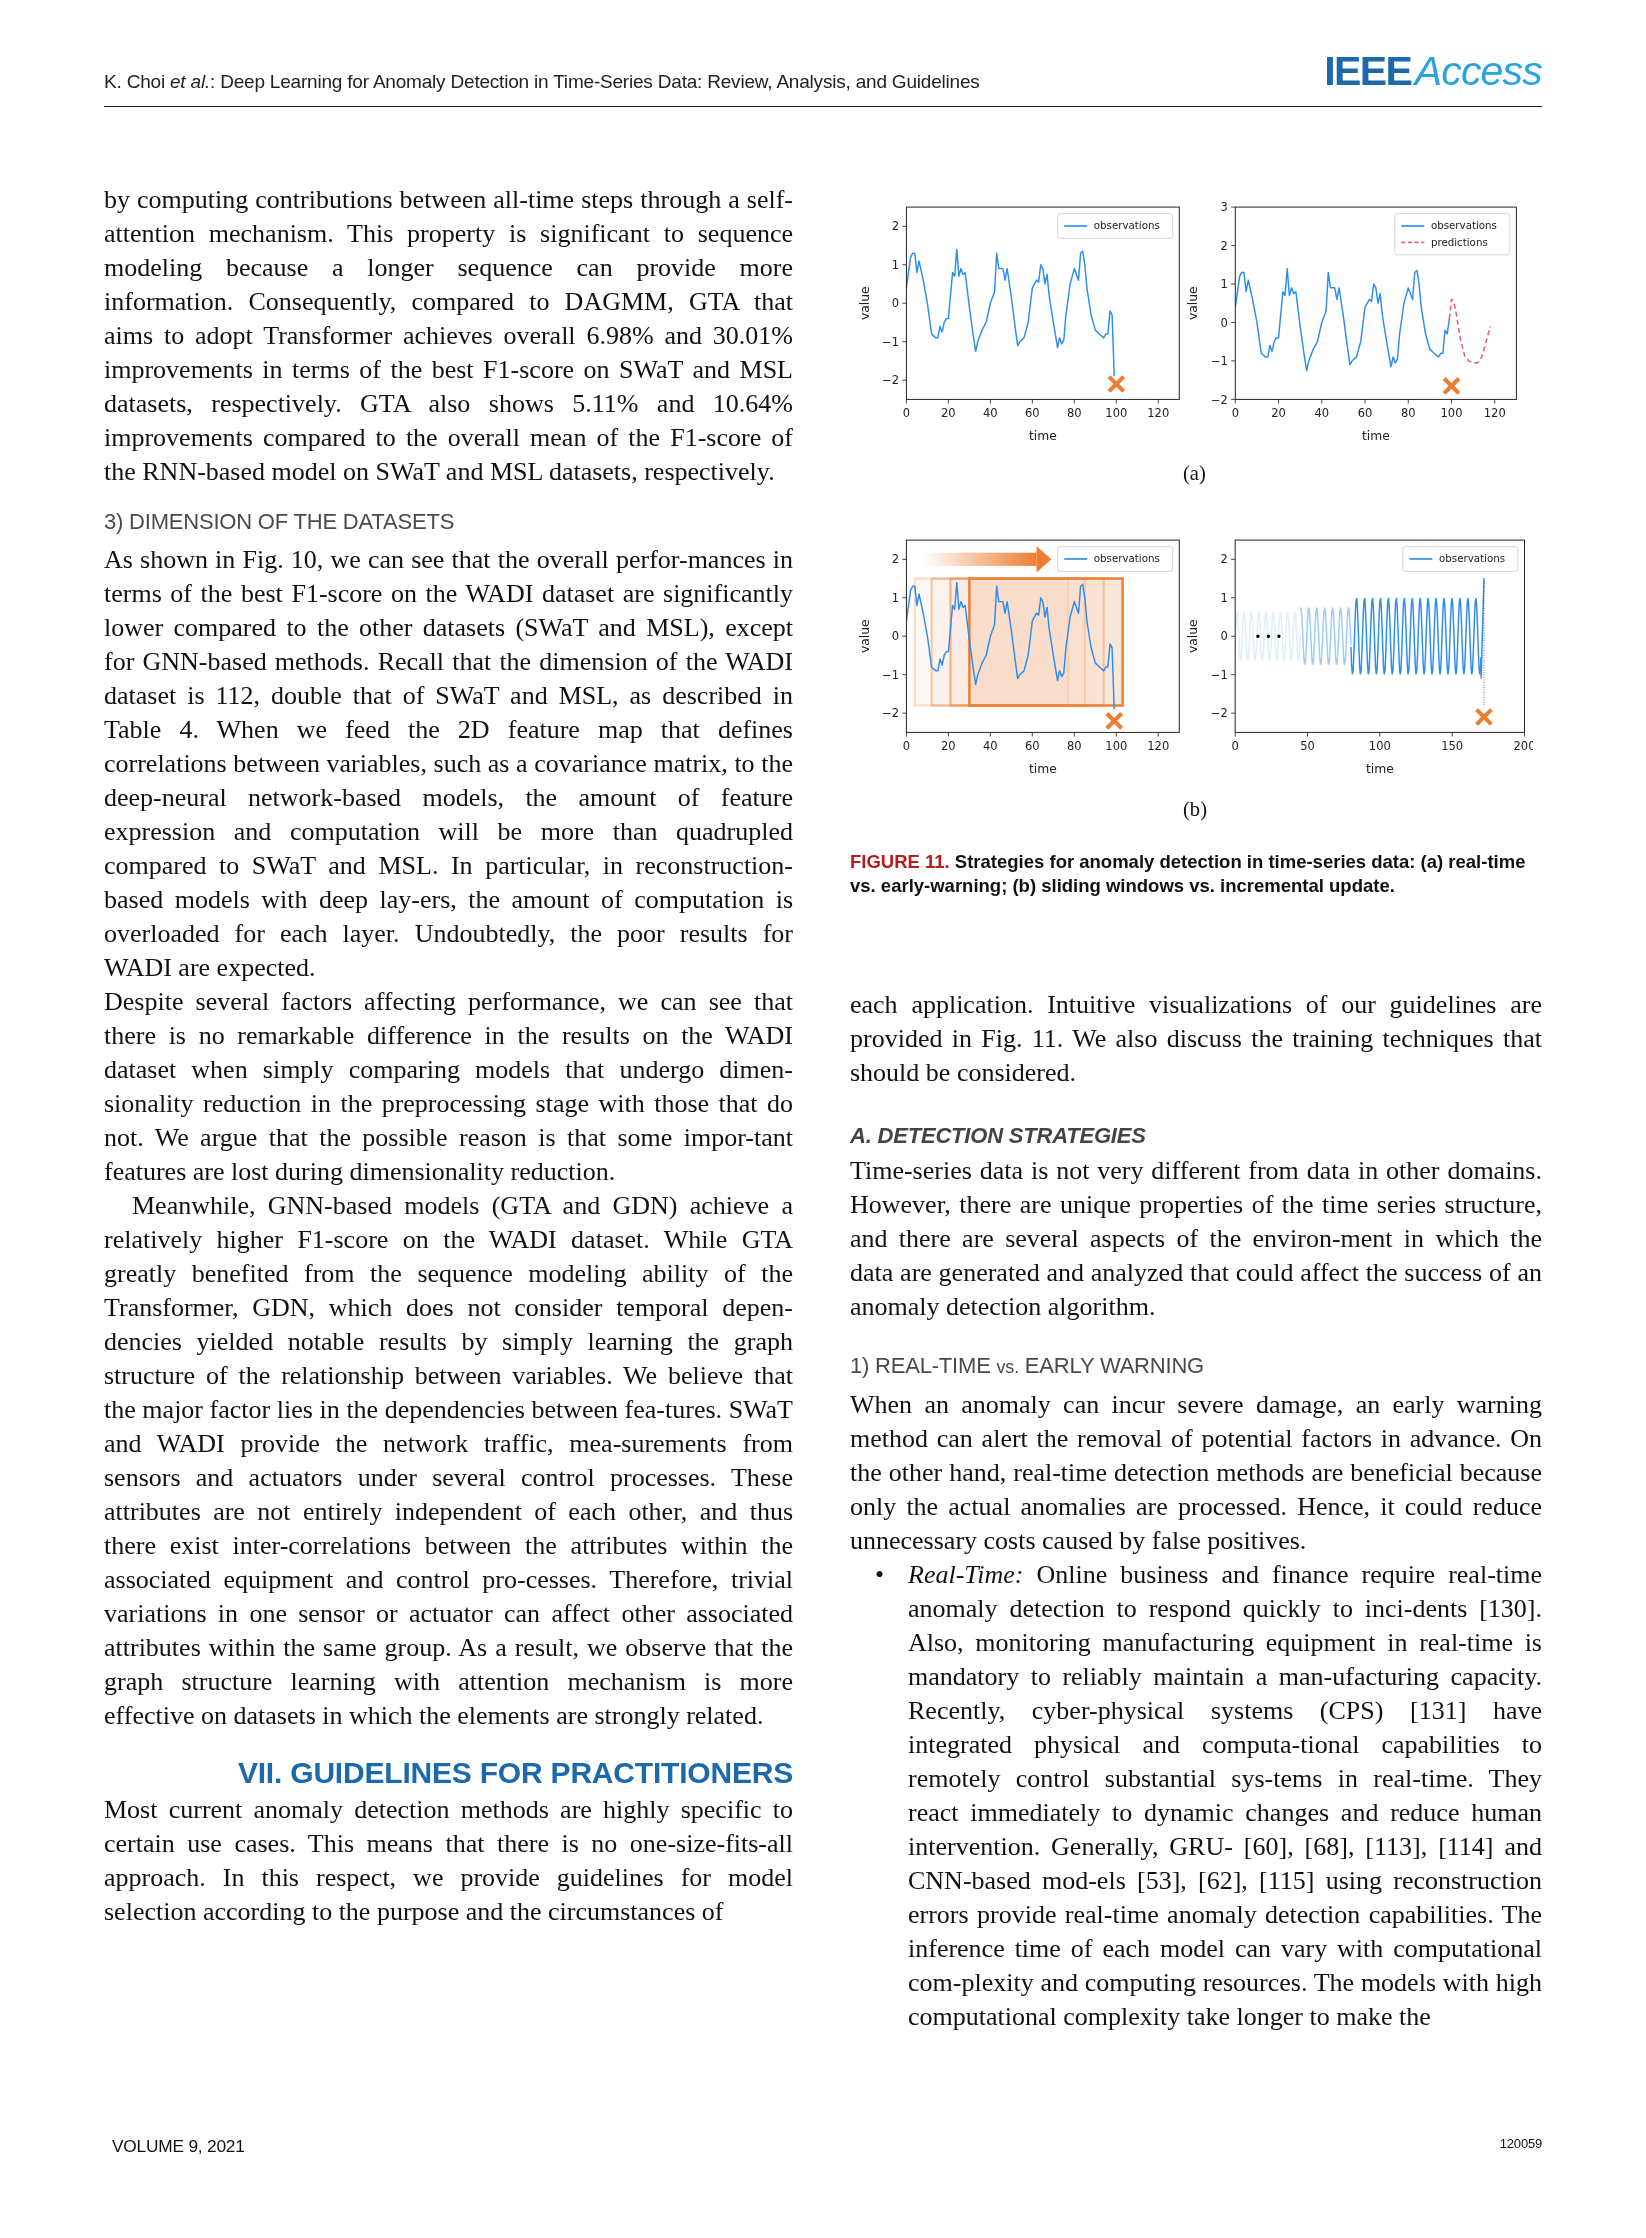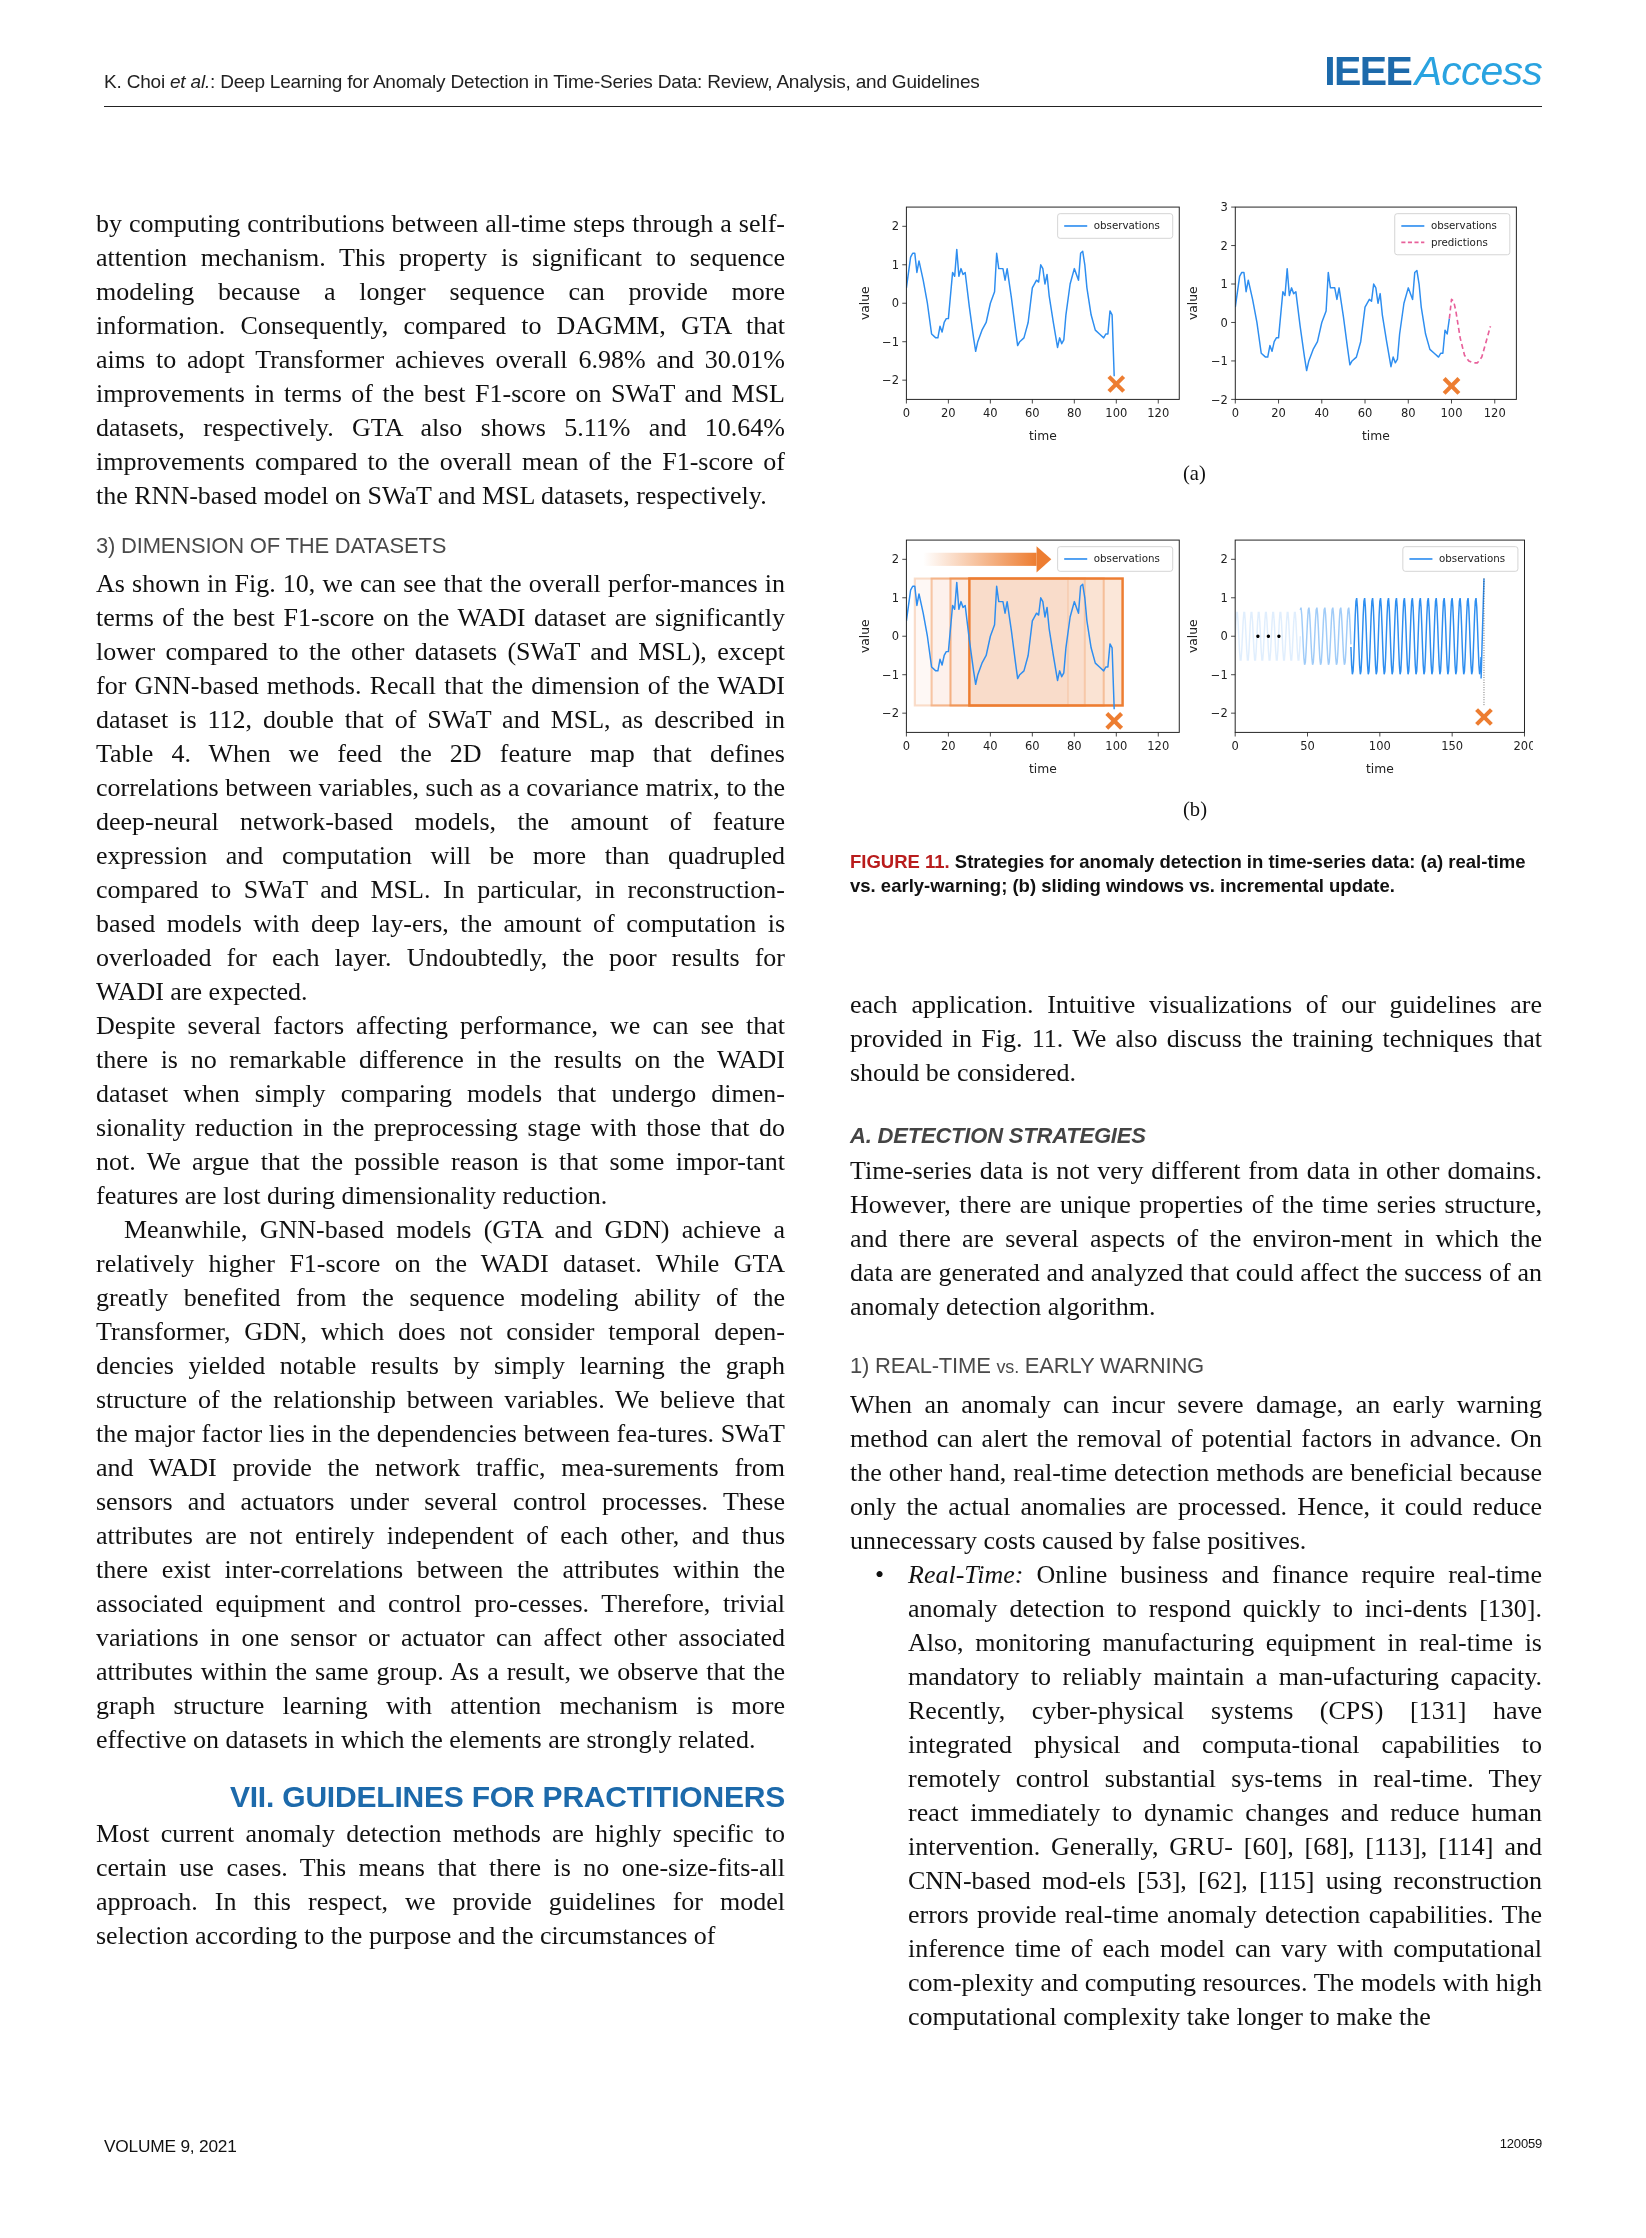--- a/index.html
+++ b/index.html
@@ -8,40 +8,40 @@
   .serif { font-family: "Liberation Serif", "DejaVu Serif", serif; }
 
   #header { position: absolute; left: 104px; top: 48px; width: 1438px; height: 58px; border-bottom: 1.6px solid #222; }
   #running-title { position: absolute; left: 0; top: 23px; font-size: 19px; color: #222; letter-spacing: -0.2px; }
   #running-title i { font-style: italic; }
   #logo { position: absolute; right: 0; top: 3.3px; font-size: 41px; letter-spacing: -0.8px; line-height: 1; }
   #logo .ieee { font-weight: bold; color: #1d6aab; letter-spacing: -1.6px; }
   #logo .access { color: #29a3e0; font-style: italic; font-weight: normal; margin-left: 3.3px; }
 
   .col { position: absolute; top: 183px; }
-  #col-left { left: 96px; width: 689px; margin-top: 24px; }
+  #col-left { left: 104px; width: 689px; }
 
   .para { font-size: 26px; line-height: 34px; text-align: justify; margin: 0; hyphens: manual; }
   .para.indent { text-indent: 28px; }
   .subhead { font-size: 22px; color: #4a4a4a; margin: 19px 0 6.6px 0; line-height: 28px; letter-spacing: -0.2px; }
   .sechead { font-size: 30px; color: #1d6aab; font-weight: bold; margin: 23px 0 3.3px 0; letter-spacing: -0.2px; text-align: right; }
   .subsechead { font-size: 22px; color: #444; font-weight: bold; font-style: italic; margin: 33px 0 5px 0; letter-spacing: -0.2px; }
 
   #figure { position: absolute; left: 850px; top: 189px; width: 692px; height: 741px; }
   .chart { position: absolute; }
   .sublabel { position: absolute; font-size: 20.6px; }
   #caption { position: absolute; left: 0px; top: 661px; width: 692px; font-size: 18.5px; font-weight: bold; line-height: 24px; color: #111; }
   #caption .fig-num { color: #b91c1c; }
 
   #right-body { position: absolute; left: 850px; top: 988px; width: 692px; }
   .bullet { position: relative; padding-left: 58px; }
   .bullet .dot { position: absolute; left: 25px; top: 0; }
   .bullet i { font-style: italic; }
 
-  #footer-left { position: absolute; left: 104px; top: 2136px; font-size: 17.3px; letter-spacing: -0.2px; }
+  #footer-left { position: absolute; left: 112px; top: 2136px; font-size: 17.3px; letter-spacing: -0.2px; }
   #footer-right { position: absolute; right: 105px; top: 2136px; font-size: 13px; letter-spacing: -0.2px; }
 
   svg text { font-family: "DejaVu Sans", sans-serif; }
 </style>
 </head>
 <body>
 
 <div id="header">
   <div id="running-title" class="sans"><span>K. Choi </span><i>et al.</i><span>: Deep Learning for Anomaly Detection in Time-Series Data: Review, Analysis, and Guidelines</span></div>
   <div id="logo" class="sans"><span class="ieee">IEEE</span><span class="access">Access</span></div>

